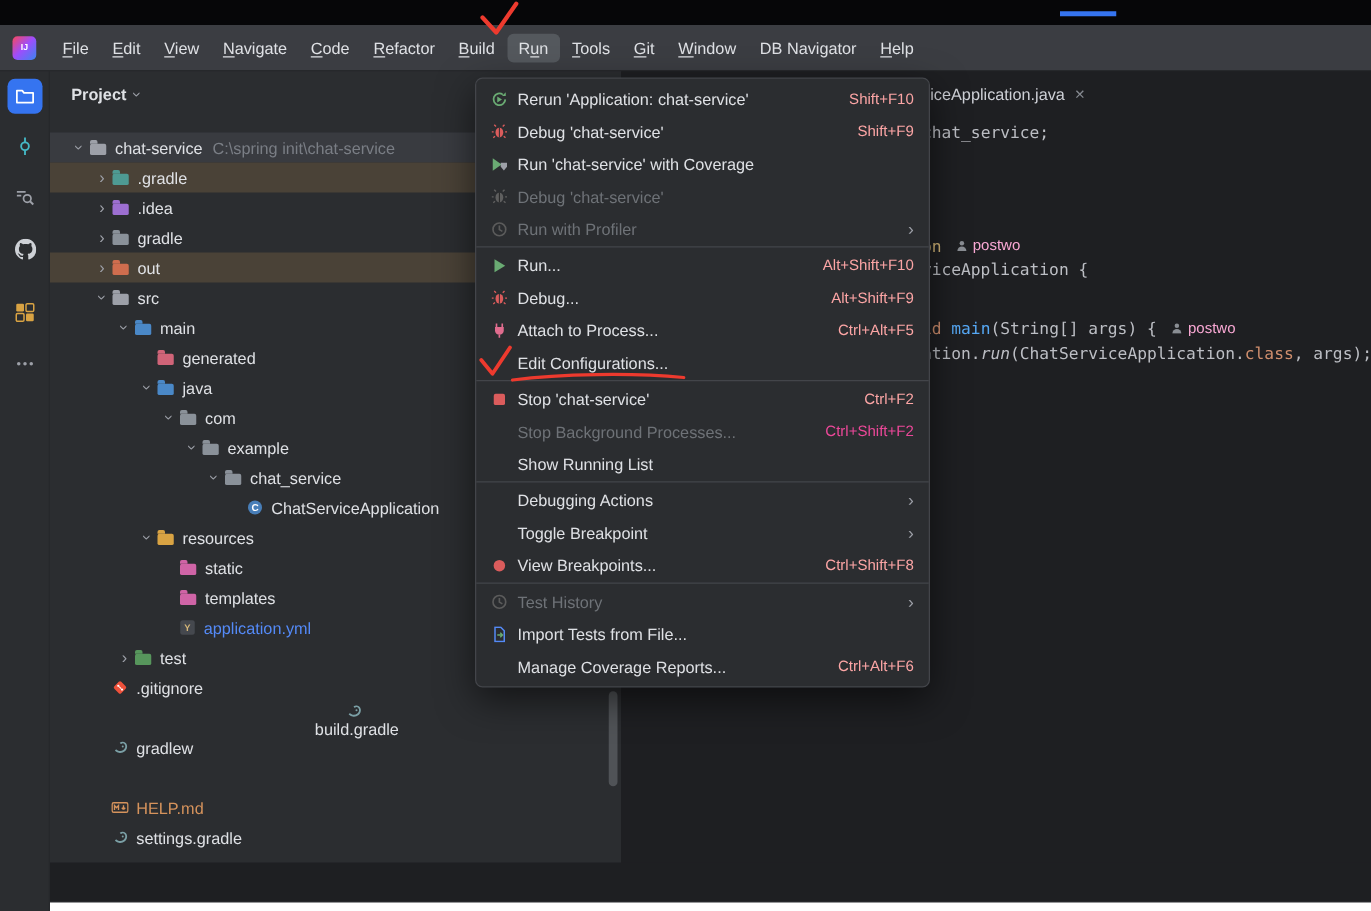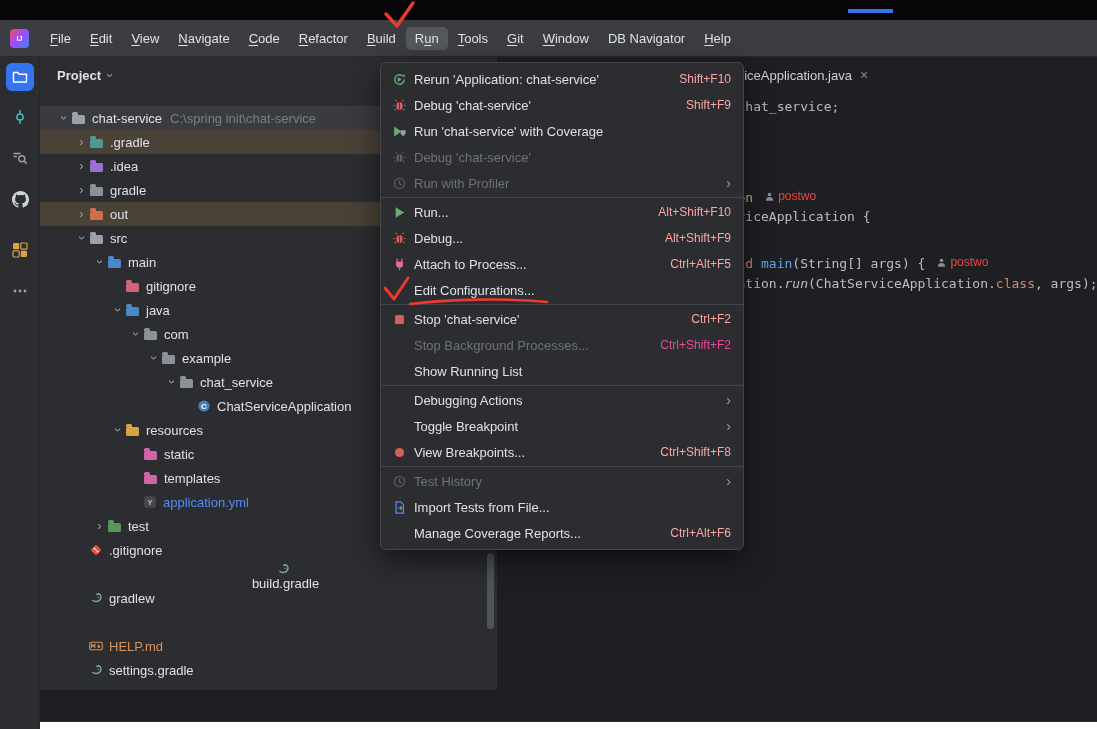--- a/index.html
+++ b/index.html
@@ -42,21 +42,21 @@
   .editor{position:absolute;left:497px;top:57px;width:600px;height:633px;background:#1e1f22;z-index:1}
   .tab{position:absolute;left:193px;top:5px;height:26px;display:flex;align-items:center;color:#ced0d6;font-size:13px;white-space:nowrap}
   .tab-close{margin-left:8px;color:#868a91;font-size:14px}
   .code{position:absolute;left:84px;top:33px;right:0;bottom:0}
   .cline{position:absolute;white-space:pre;font-family:"DejaVu Sans Mono","Liberation Mono",monospace;font-size:13px;line-height:16px}
   .seg-plain{color:#bcbec4}
   .seg-keyword{color:#cf8e6d}
   .seg-annotation{color:#d5b778}
   .seg-method{color:#56a8f5}
   .seg-static-method{color:#bcbec4;font-style:italic}
-  .hint{color:#ef4444;font-size:12px;font-family:"Liberation Sans","DejaVu Sans",sans-serif;
+  .hint{color:#f9a8d4;font-size:12px;font-family:"Liberation Sans","DejaVu Sans",sans-serif;
         margin-left:12px;display:inline-flex;align-items:center;gap:4px;vertical-align:1px;font-style:normal}
 
   .popup{position:absolute;left:380px;top:62px;width:364px;background:#2b2d30;border:1px solid #43454a;border-radius:6px;
          box-shadow:0 10px 30px rgba(0,0,0,.55);padding:3px 0;z-index:50}
   .mi{height:26px;display:flex;align-items:center;padding:0 12px 0 10px;font-size:13px;color:#dfe1e5;white-space:nowrap}
   .mi .ic{width:16px;flex:none;display:flex;align-items:center;justify-content:center;margin-right:7px}
   .mi .sp{flex:1}
   .mi .sc{color:#fca5a5;font-size:12px;margin-left:20px}
   .mi .ar{color:#9da0a8;margin-left:14px;font-size:14px}
   .mi.disabled{color:#6e7277}
@@ -171,21 +171,21 @@
         <span>src</span>
       </div>
       <div class="trow" style="top: 193px; padding-left: 52px;">
         <span class="chev down">›</span>
         <span class="folder" style="--fc: #4a88c7;"></span>
         <span>main</span>
       </div>
       <div class="trow" style="top: 217px; padding-left: 70px;">
         <span class="chev"></span>
         <span class="folder" style="--fc: #d06478;"></span>
-        <span>gitignore</span>
+        <span>generated</span>
       </div>
       <div class="trow" style="top: 241px; padding-left: 70px;">
         <span class="chev down">›</span>
         <span class="folder" style="--fc: #4a88c7;"></span>
         <span>java</span>
       </div>
       <div class="trow" style="top: 265px; padding-left: 88px;">
         <span class="chev down">›</span>
         <span class="folder" style="--fc: #8a9199;"></span>
         <span>com</span>

